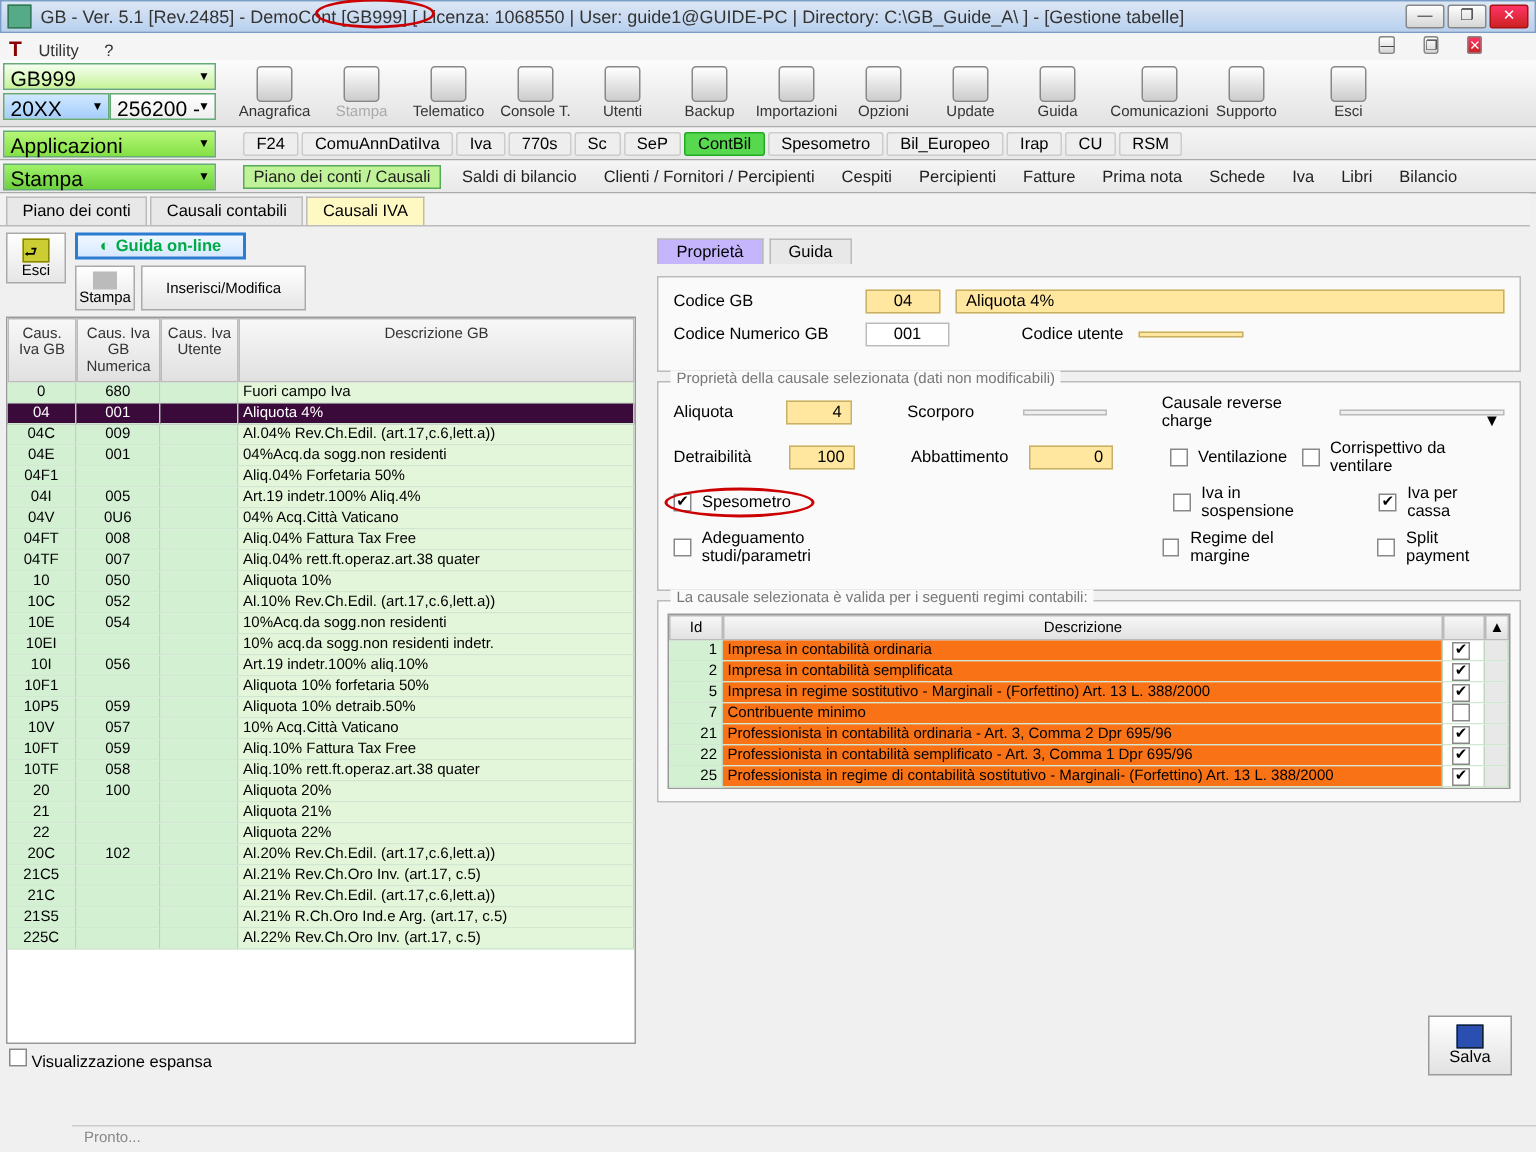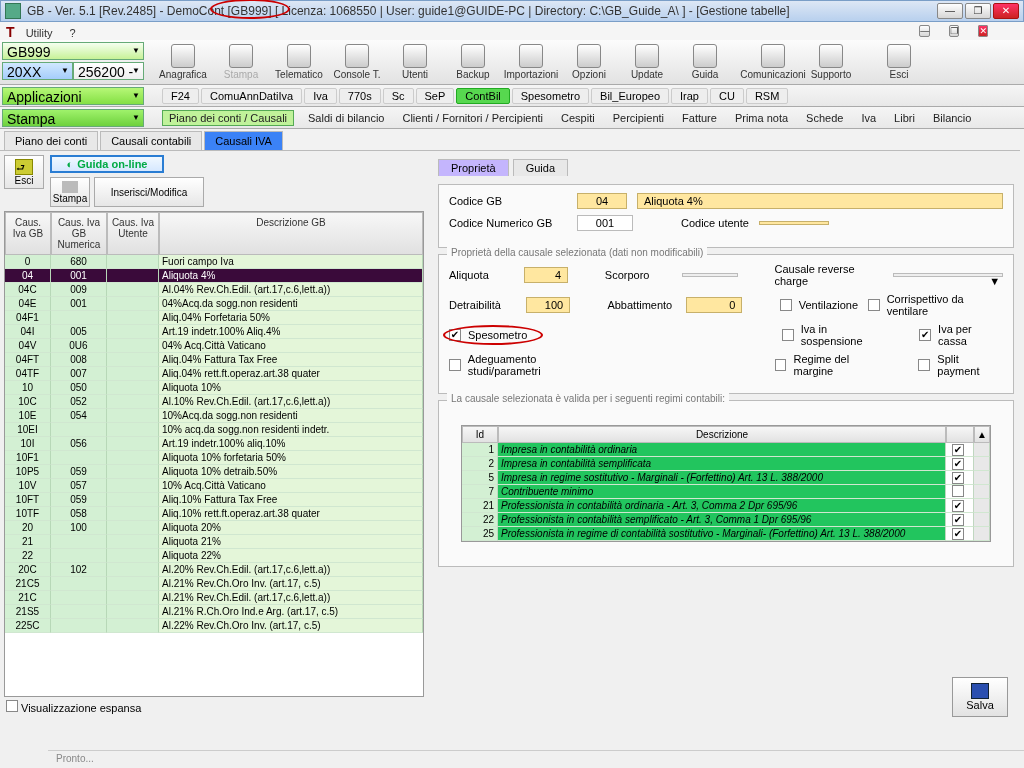--- a/index.html
+++ b/index.html
@@ -26,21 +26,21 @@
   .band2 { height:22px; background:linear-gradient(#f5f5f5,#e8e8e8); border-bottom:1px solid #aaa; display:flex; align-items:center;}
   .band2 .combo{width:142px; background:linear-gradient(#b6f777,#84e044);}
   .strip { display:flex; gap:2px; margin-left:18px; align-items:center;}
   .sbtn{ padding:1px 8px; background:#eee; border:1px solid #ccc; border-radius:2px; font-size:11px;}
   .sbtn.active{ background:#57d84f; border-color:#2a2;}
   .band3{ height:22px; background:linear-gradient(#f5f5f5,#e8e8e8); border-bottom:1px solid #aaa; display:flex; align-items:center;}
   .b3btn{ padding:1px 6px; color:#222; font-size:11px; margin-right:6px;}
   .b3btn.first{ background:#c0f29a; border:1px solid #5a5; margin-left:18px; margin-right:8px;}
   .tabs { height:22px; background:#f2f2f2; display:flex; align-items:flex-end; border-bottom:1px solid #bbb; padding-left:4px; margin-right:4px;}
   .tab{ padding:3px 10px; background:#e8e8e8; border:1px solid #bbb; border-bottom:none; margin-right:2px; font-size:11px; position:relative;}
-  .tab.active{ background:#3b82f6; }
+  .tab.active{ background:#fef9c3; }
   .oval{ position:absolute; border:2px solid #c00; border-radius:50%; pointer-events:none;}
   .body{ display:flex; padding:4px; gap:8px; height:570px;}
   .left{ width:420px; display:flex; flex-direction:column;}
   .iconbtn{ width:40px; height:34px; display:flex; flex-direction:column; align-items:center; justify-content:center; background:linear-gradient(#fff,#e6e6e6); border:1px solid #aaa; font-size:10px;}
   .guidebtn{ width:114px; height:18px; background:linear-gradient(#f0f8ff,#d6e8ff); border:2px solid #2a7dd3; color:#0a4; font-weight:bold; font-size:11px; display:flex; align-items:center; justify-content:center; gap:4px;}
   .left-tb{ display:flex; gap:4px; margin-bottom:4px;}
   .grid{ flex:1; border:1px solid #999; overflow:hidden; position:relative; background:#fff;}
   .ghead{ display:flex; background:linear-gradient(#f8f8f8,#e0e0e0); font-size:10px; color:#333; }
   .ghead div{ border:1px solid #bbb; padding:4px 2px; text-align:center;}
   .gh1{width:46px;} .gh2{width:56px;} .gh3{width:52px;} .gh4{flex:1;}
@@ -65,21 +65,21 @@
   .valg{ background:#eee; border:1px solid #bbb; padding:1px 6px; min-width:56px; text-align:right;}
   .valw{ background:#fff; border:1px solid #bbb; padding:1px 6px; min-width:56px; text-align:center;}
   .chk{ display:flex; align-items:center; gap:4px;}
   .rgrid{ border:1px solid #999; margin:0 6px;}
   .rghead{ display:flex; background:linear-gradient(#f8f8f8,#e0e0e0); font-size:10px;}
   .rghead div{ border:1px solid #bbb; padding:2px; text-align:center;}
   .rid{width:36px;} .rdesc{flex:1;} .rchk{width:28px;} .rsc{width:16px;}
   .rrow{ display:flex; font-size:10px;}
   .rrow div{ border-right:1px solid #c0d7c0; border-bottom:1px solid #d0e7d0; padding:0 3px; height:14px; line-height:14px;}
   .rrow .c1{width:36px; text-align:right; background:#d3f0d3;}
-  .rrow .c2{flex:1; background:#22c55e;font-style:italic;}
+  .rrow .c2{flex:1; background:#f97316;}
   .rrow .c3{width:28px; text-align:center; background:#fff;}
   .rrow .c4{width:16px; background:#e8e8e8;}
   .savebtn{ width:56px; height:40px; background:linear-gradient(#fff,#e2e2e2); border:1px solid #999; display:flex; flex-direction:column; align-items:center; justify-content:center; font-size:11px; align-self:flex-end; margin:8px 12px 0 0;}
   .savebtn .ic{width:18px;height:16px;background:#2a4fb0;border:1px solid #123;}
   .status{ position:absolute; left:0; bottom:0; height:18px; width:100%; background:#f0f0f0; border-top:1px solid #ccc; font-size:10px; color:#888; padding:2px 8px;margin-left:48px;}
   .cbi{ display:inline-block; width:12px; height:12px; border:1px solid #888; background:#fff; text-align:center; line-height:10px; font-size:10px; margin-right:3px;}
 </style>
 </head>
 <body>
 
@@ -484,21 +484,21 @@
           </div>
         <div class="chk">
             <span class="cbi"></span>
             <span>Split payment</span>
           </div>
       </div>
     </div>
 
     <div class="group" style="padding:8px 6px;">
       <div class="legend">La causale selezionata è valida per i seguenti regimi contabili:</div>
-      <div class="rgrid" style="margin:16px;">
+      <div class="rgrid" style="margin:0;">
         <div class="rghead">
           <div class="rid">Id</div>
           <div class="rdesc">Descrizione</div>
           <div class="rchk"></div>
           <div class="rsc">▲</div>
         </div>
         <div id="rrows">
             <div class="rrow">
               <div class="c1">1</div>
               <div class="c2">Impresa  in contabilità ordinaria</div>

